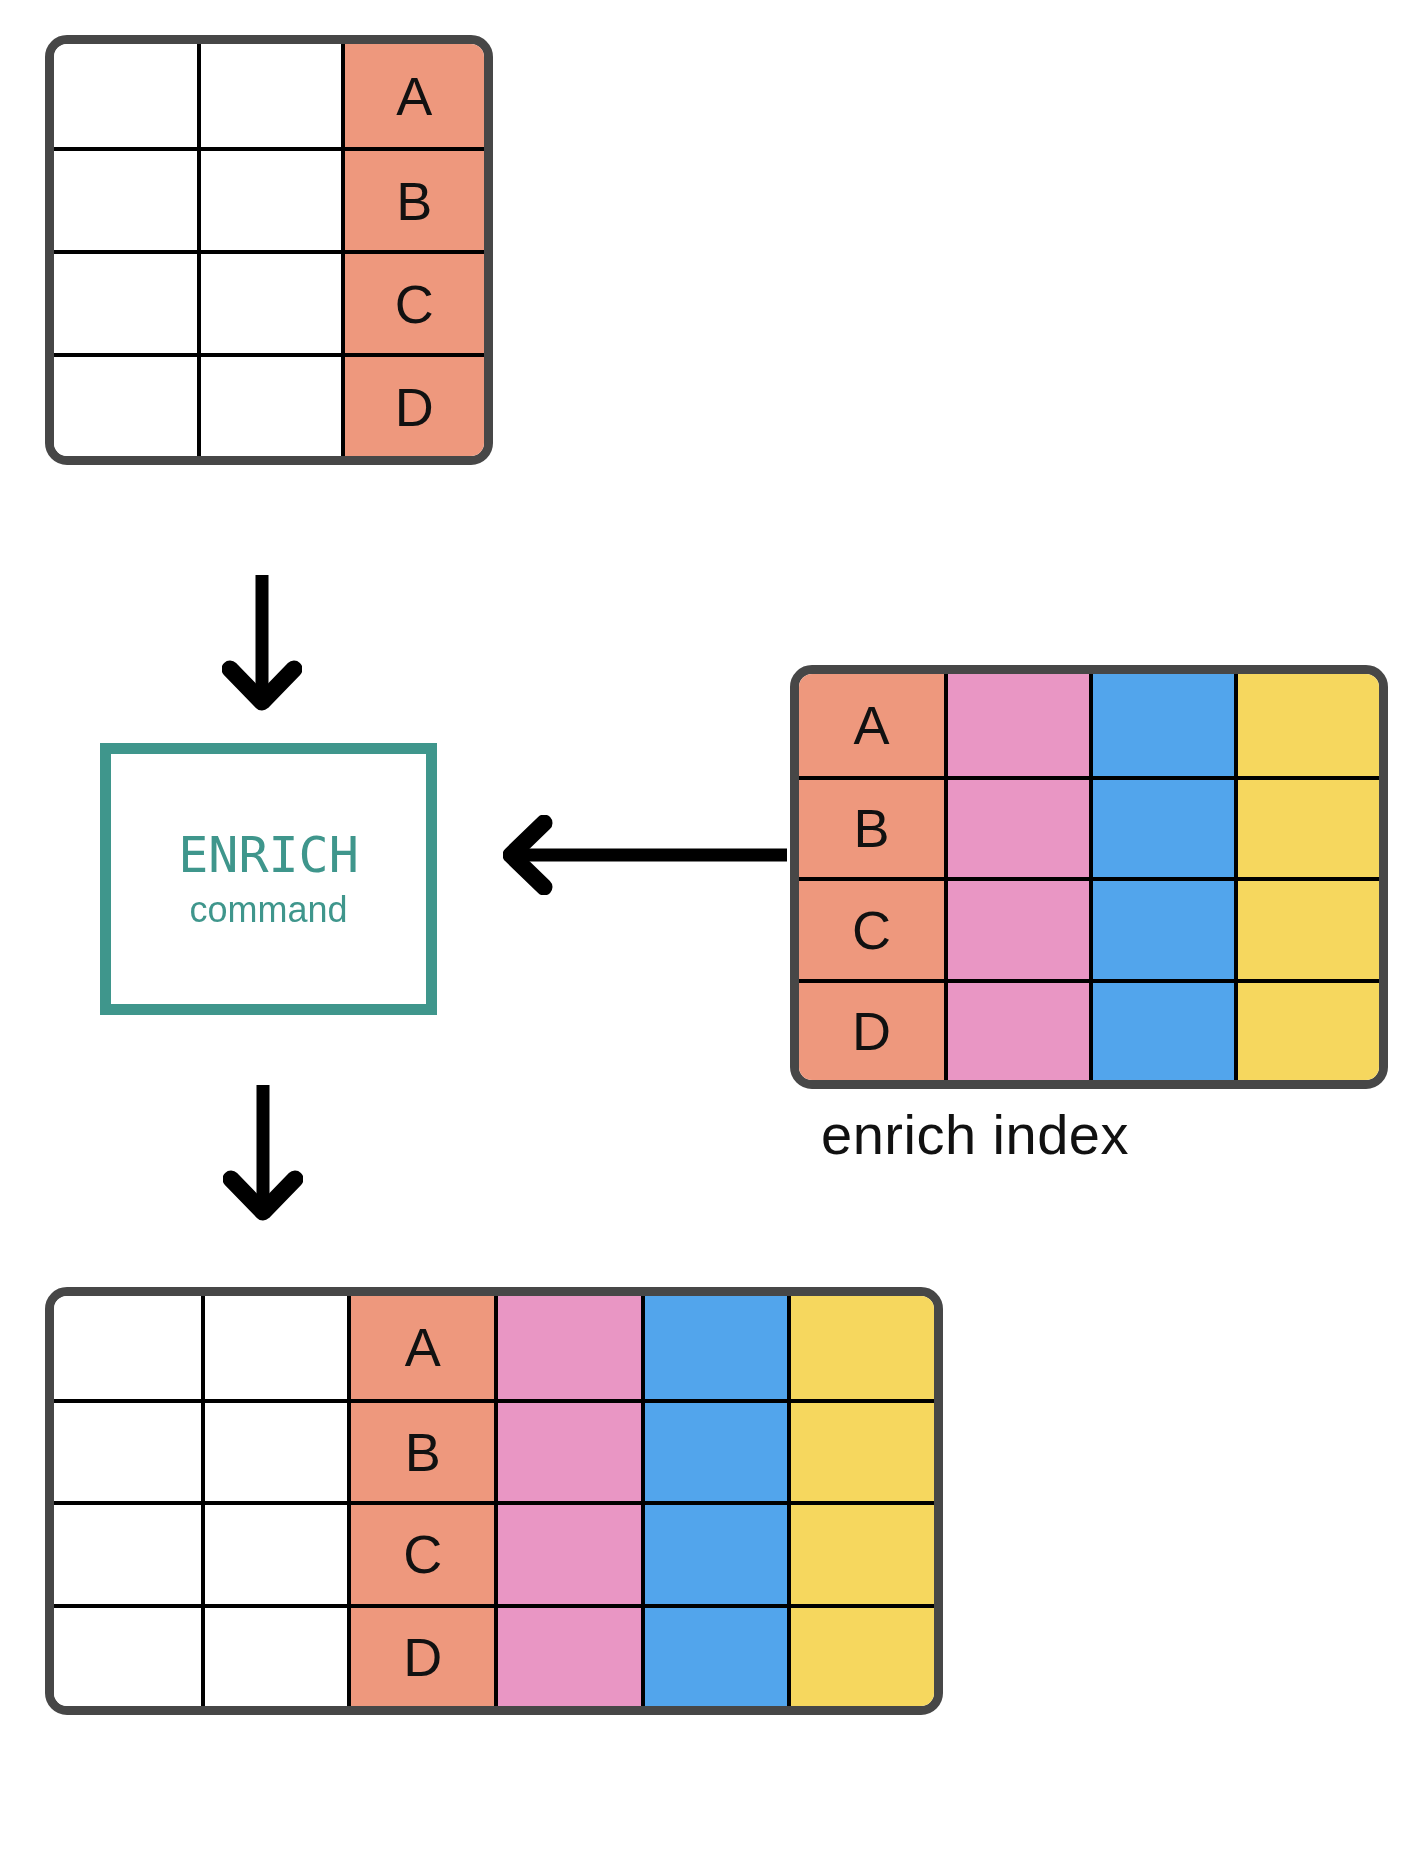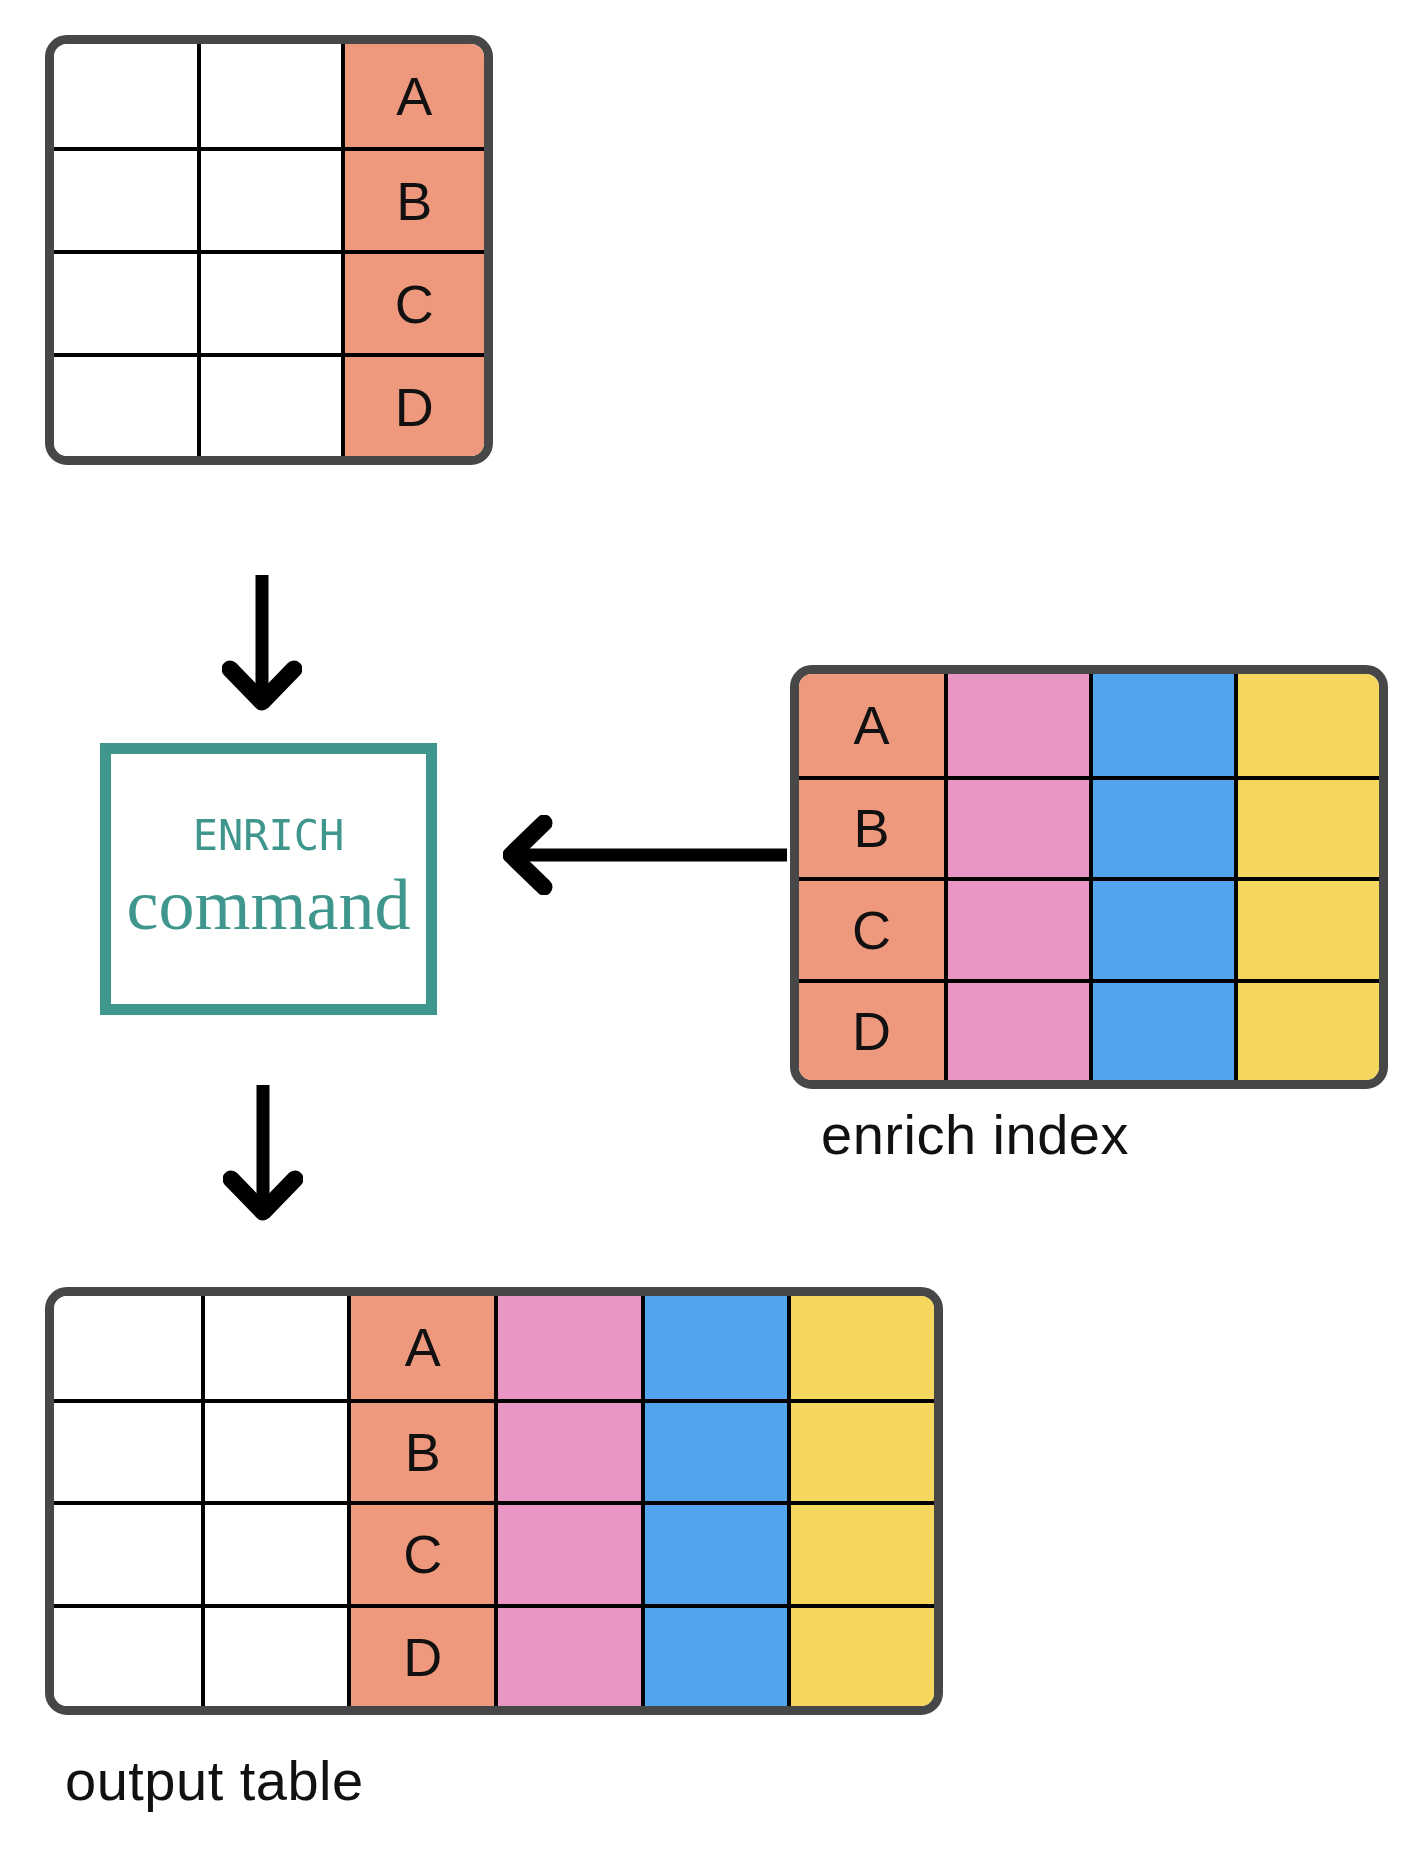--- a/index.html
+++ b/index.html
@@ -42,27 +42,27 @@
     border:11px solid #3F968C;
     display:flex;
     flex-direction:column;
     align-items:center;
     justify-content:center;
     gap:10px;
     background:#ffffff;
   }
   .command-box .mono{
     font-family:"DejaVu Sans Mono", monospace;
-    font-size:42px;
+    font-size:50px;
     color:#3F968C;
     line-height:1.05;
   }
   .command-box .sans{
-    font-family:Liberation Serif, serif;
-    font-size:72px;
+    font-family:Liberation Sans, sans-serif;
+    font-size:36px;
     color:#3F968C;
     line-height:1.05;
   }
   .arrow{position:absolute;}
   .arrow line, .arrow polyline{stroke:#000000;}
 </style>
 </head>
 <body>
 
 <div class="canvas">
@@ -141,15 +141,14 @@
       <div class="cell" style="background: rgb(233, 150, 196); border-left: 4px solid rgb(0, 0, 0); border-top: 4px solid rgb(0, 0, 0);"></div>
       <div class="cell" style="background: rgb(82, 165, 236); border-left: 4px solid rgb(0, 0, 0); border-top: 4px solid rgb(0, 0, 0);"></div>
       <div class="cell" style="background: rgb(246, 215, 94); border-left: 4px solid rgb(0, 0, 0); border-top: 4px solid rgb(0, 0, 0);"></div>
       <div class="cell" style="background: rgb(255, 255, 255); border-top: 4px solid rgb(0, 0, 0);"></div>
       <div class="cell" style="background: rgb(255, 255, 255); border-left: 4px solid rgb(0, 0, 0); border-top: 4px solid rgb(0, 0, 0);"></div>
       <div class="cell" style="background: rgb(238, 152, 125); border-left: 4px solid rgb(0, 0, 0); border-top: 4px solid rgb(0, 0, 0);">D</div>
       <div class="cell" style="background: rgb(233, 150, 196); border-left: 4px solid rgb(0, 0, 0); border-top: 4px solid rgb(0, 0, 0);"></div>
       <div class="cell" style="background: rgb(82, 165, 236); border-left: 4px solid rgb(0, 0, 0); border-top: 4px solid rgb(0, 0, 0);"></div>
       <div class="cell" style="background: rgb(246, 215, 94); border-left: 4px solid rgb(0, 0, 0); border-top: 4px solid rgb(0, 0, 0);"></div>
     </div>
-  <div class="dlabel" style="left:65px;top:1748px;">output table</div>
 
 </div>
 
 </body></html>

